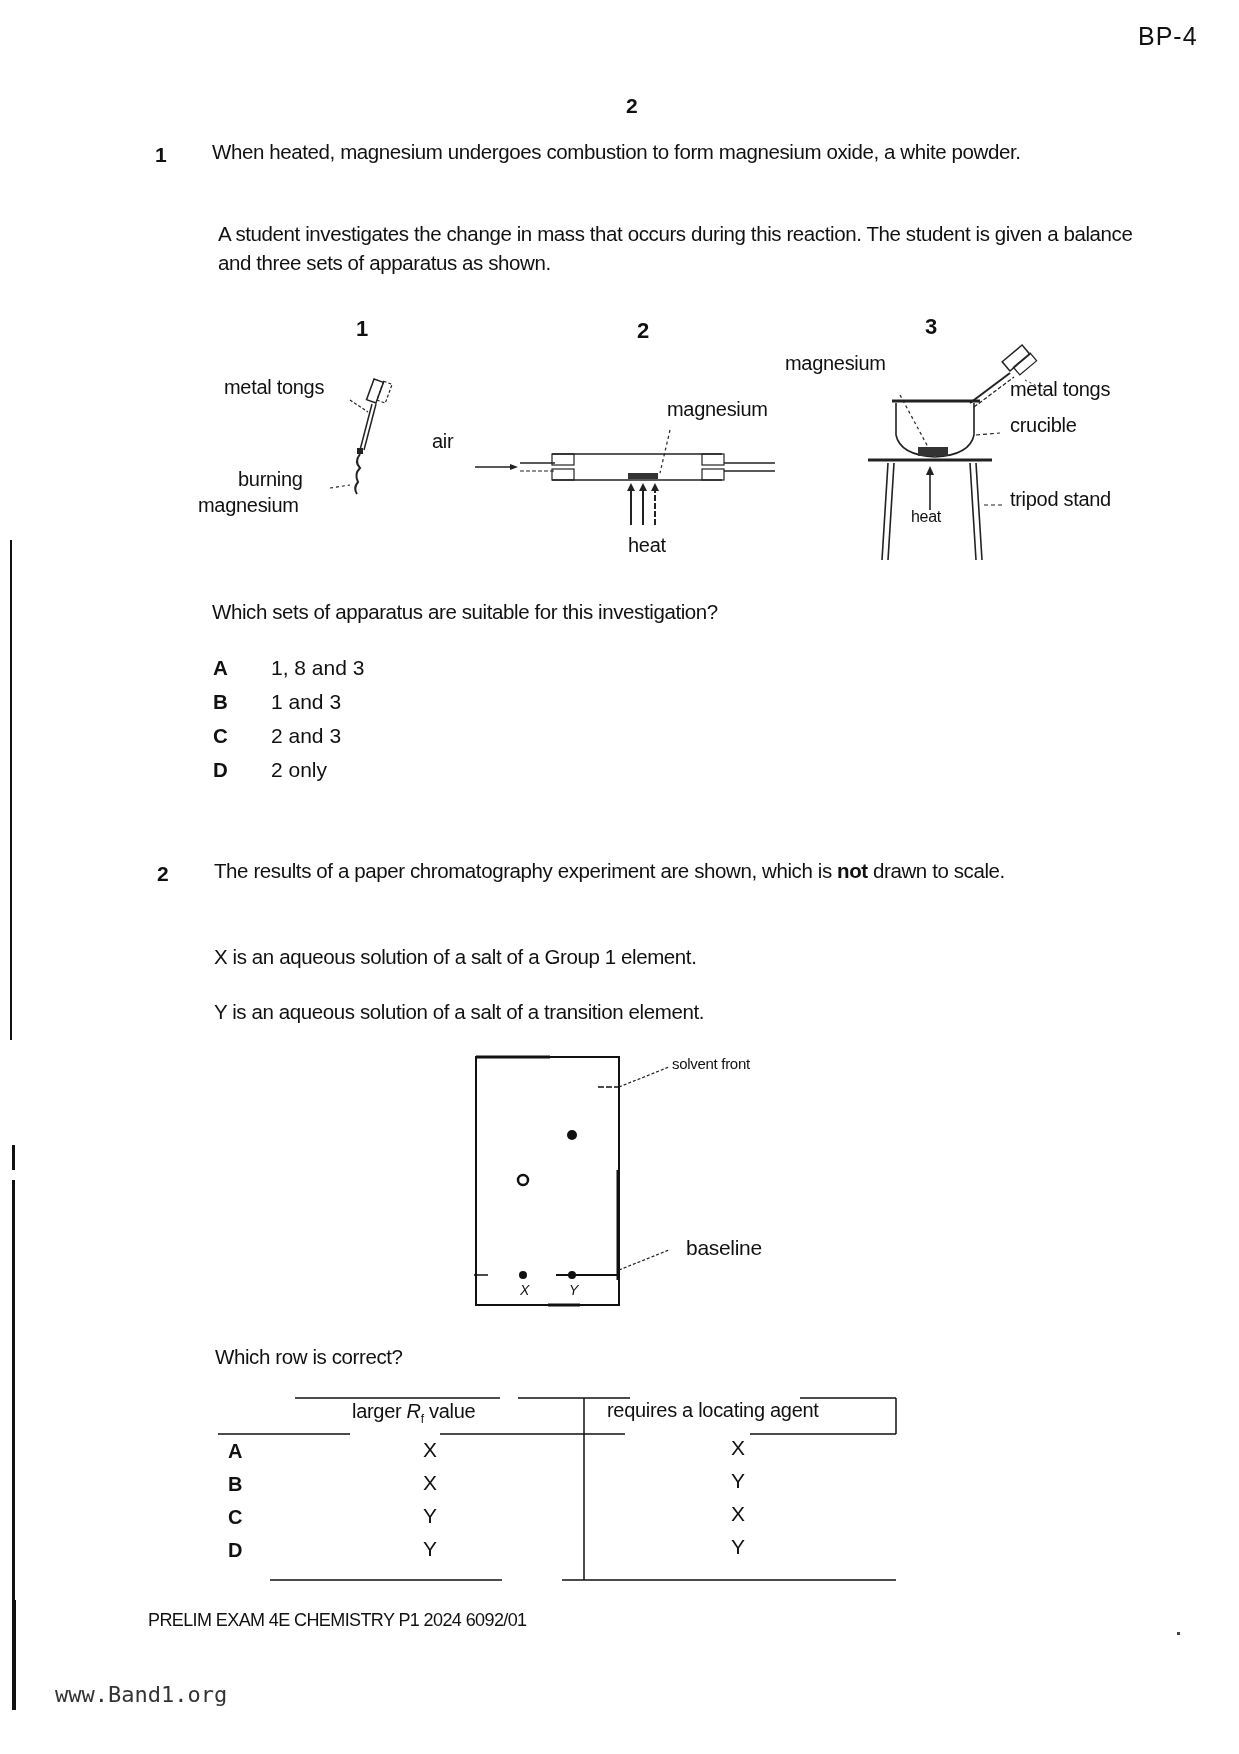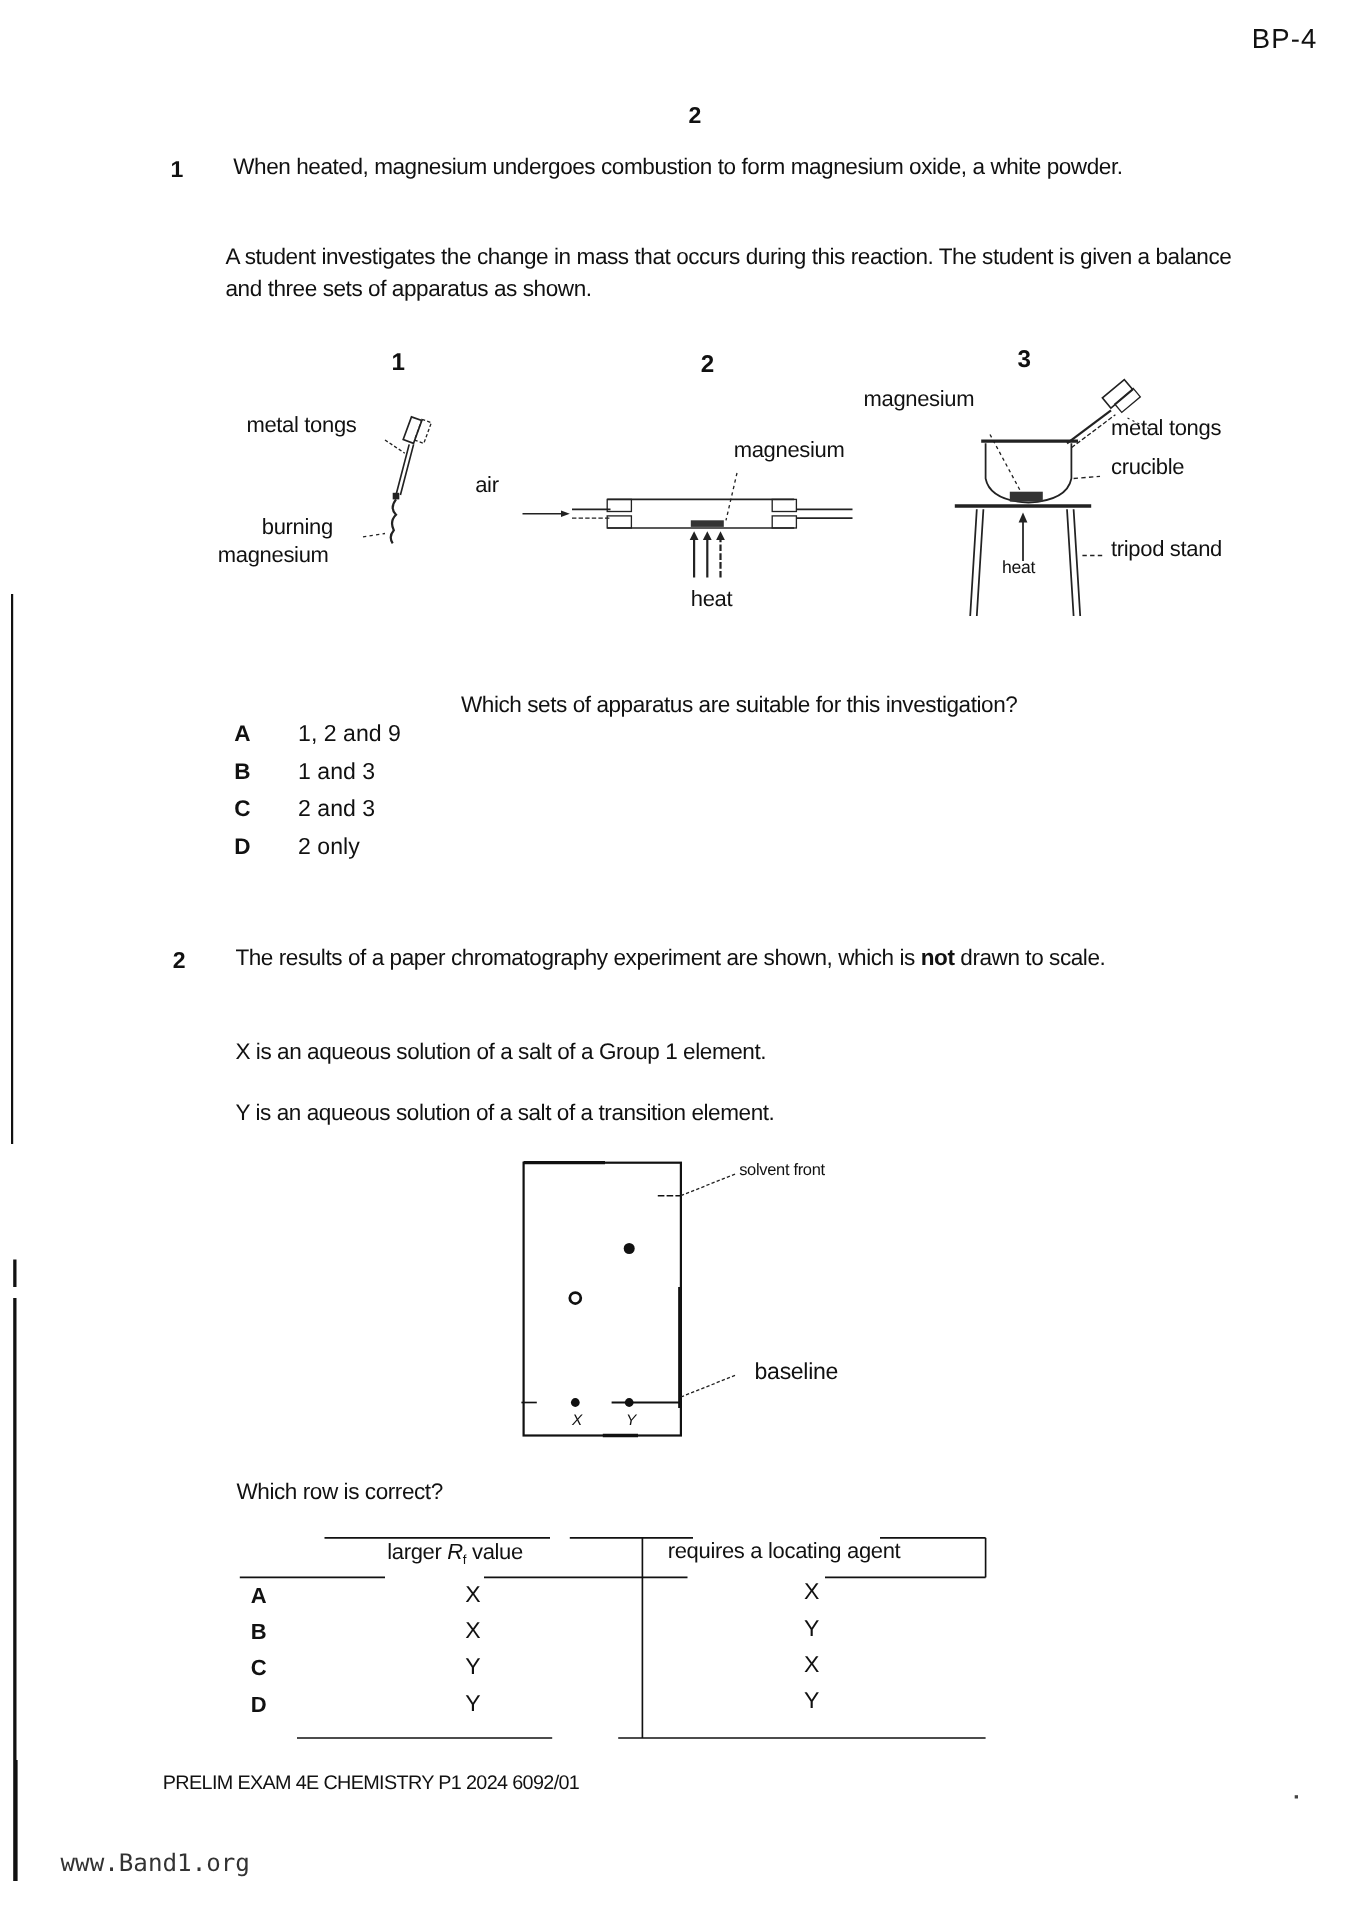--- a/index.html
+++ b/index.html
@@ -32,21 +32,21 @@
 <div class="scanbar" style="left:12px; top:1145px; height:25px; width:3px;"></div>
 <div class="scanbar" style="left:12px; top:1180px; height:420px; width:3px;"></div>
 <div class="scanbar" style="left:12px; top:1600px; height:110px; width:4px;"></div>
 
 <div class="abs corner-code">BP-4</div>
 <div class="abs page-num">2</div>
 
 <section>
   <div class="abs q-num" style="left:155px; top:143px;">1</div>
   <div class="abs para" style="left:212px; top:137px;">When heated, magnesium undergoes combustion to form magnesium oxide, a white powder.</div>
-  <div class="abs para" style="left:205px; top:219px;">A student investigates the change in mass that occurs during this reaction. The student is given a balance and three sets of apparatus as shown.</div>
+  <div class="abs para" style="left:218px; top:219px;">A student investigates the change in mass that occurs during this reaction. The student is given a balance and three sets of apparatus as shown.</div>
 
   <div>
 
     <div class="abs fig-num" style="left:356px; top:316px;">1</div>
     <div class="abs label" style="left:224px; top:376px;">metal tongs</div>
     <div class="abs label" style="left:238px; top:468px;">burning</div>
     <div class="abs label" style="left:198px; top:494px;">magnesium</div>
     <svg width="120" height="150" style="left:320px; top:370px;">
       <line x1="30" y1="30" x2="48" y2="42" stroke="#222" stroke-width="1.2" stroke-dasharray="3,2"></line>
       <rect x="50" y="10" width="10" height="22" transform="rotate(20 55 21)" fill="none" stroke="#222" stroke-width="1.5"></rect>
@@ -103,26 +103,26 @@
       <line x1="116" y1="100" x2="140" y2="98" stroke="#222" stroke-width="1.2" stroke-dasharray="4,3"></line>
       <line x1="8" y1="125" x2="132" y2="125" stroke="#222" stroke-width="3"></line>
       <path d="M28 128 L22 225 M34 128 L28 225" stroke="#222" stroke-width="1.6" fill="none"></path>
       <path d="M110 128 L116 225 M116 128 L122 225" stroke="#222" stroke-width="1.6" fill="none"></path>
       <line x1="124" y1="170" x2="142" y2="170" stroke="#222" stroke-width="1.2" stroke-dasharray="4,3"></line>
       <line x1="70" y1="175" x2="70" y2="135" stroke="#222" stroke-width="1.6"></line>
       <polygon points="66,140 70,131 74,140" fill="#222"></polygon>
     </svg>
   </div>
 
-  <div class="abs para" style="left:212px; top:626px;text-align:center;">Which sets of apparatus are suitable for this investigation?</div>
+  <div class="abs para" style="left:212px; top:597px;">Which sets of apparatus are suitable for this investigation?</div>
 
   <div>
     <div class="opt-row" style="top:656px;">
       <span class="opt-letter">A</span>
-      <span class="opt-text">1, 2 and 9</span>
+      <span class="opt-text">1, 8 and 3</span>
     </div>
     <div class="opt-row" style="top:690px;">
       <span class="opt-letter">B</span>
       <span class="opt-text">1 and 3</span>
     </div>
     <div class="opt-row" style="top:724px;">
       <span class="opt-letter">C</span>
       <span class="opt-text">2 and 3</span>
     </div>
     <div class="opt-row" style="top:758px;">

